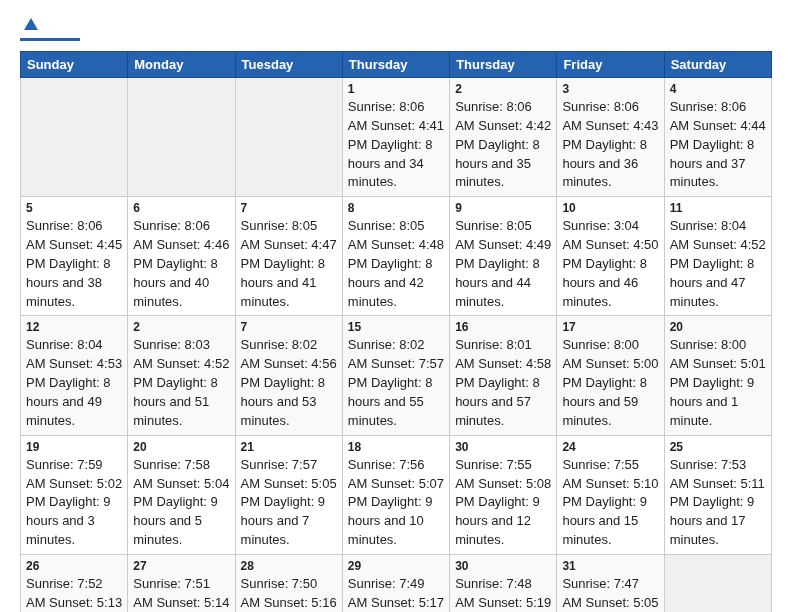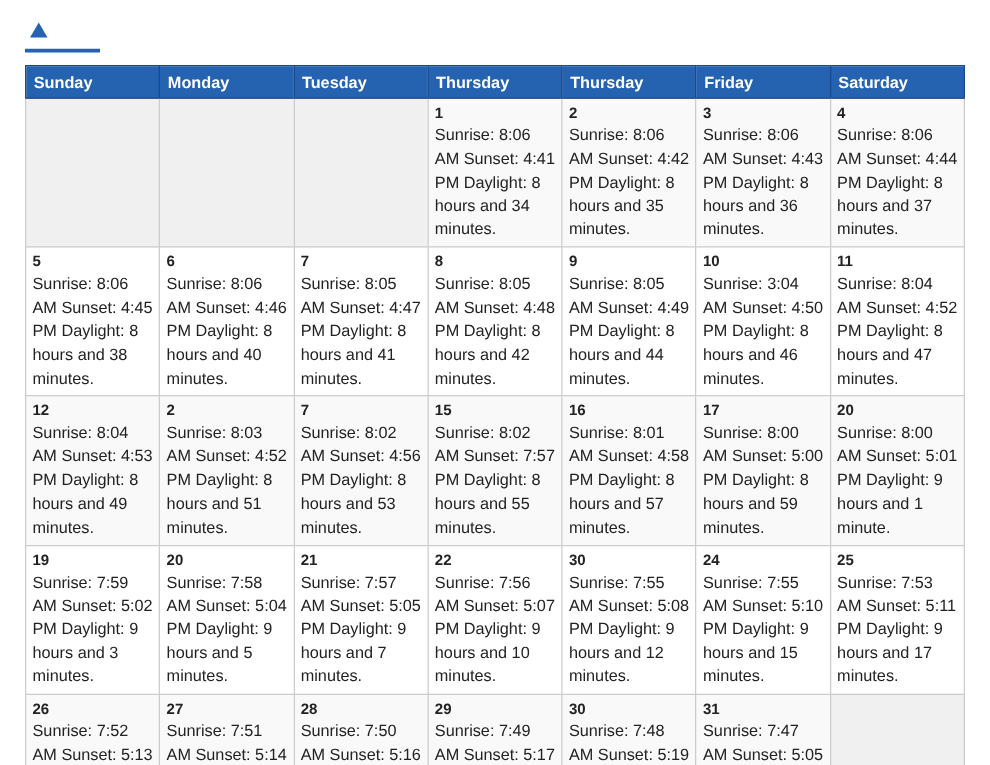--- a/index.html
+++ b/index.html
@@ -278,21 +278,21 @@
 and 5 minutes.</div>
           </td>
           <td>
             <span class="day-number">21</span>
             <div class="day-info">Sunrise: 7:57 AM
 Sunset: 5:05 PM
 Daylight: 9 hours
 and 7 minutes.</div>
           </td>
           <td>
-            <span class="day-number">22</span>
+            <span class="day-number">18</span>
             <div class="day-info">Sunrise: 7:56 AM
 Sunset: 5:07 PM
 Daylight: 9 hours
 and 10 minutes.</div>
           </td>
           <td>
             <span class="day-number">30</span>
             <div class="day-info">Sunrise: 7:55 AM
 Sunset: 5:08 PM
 Daylight: 9 hours

